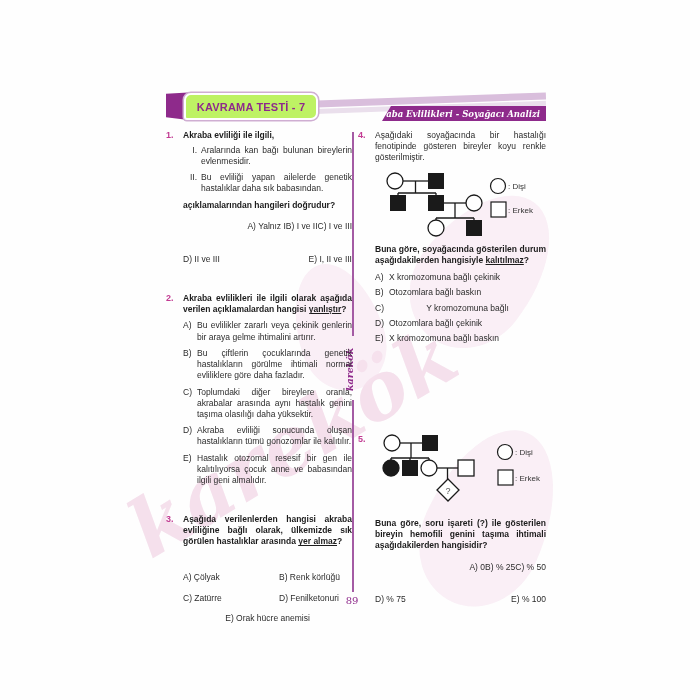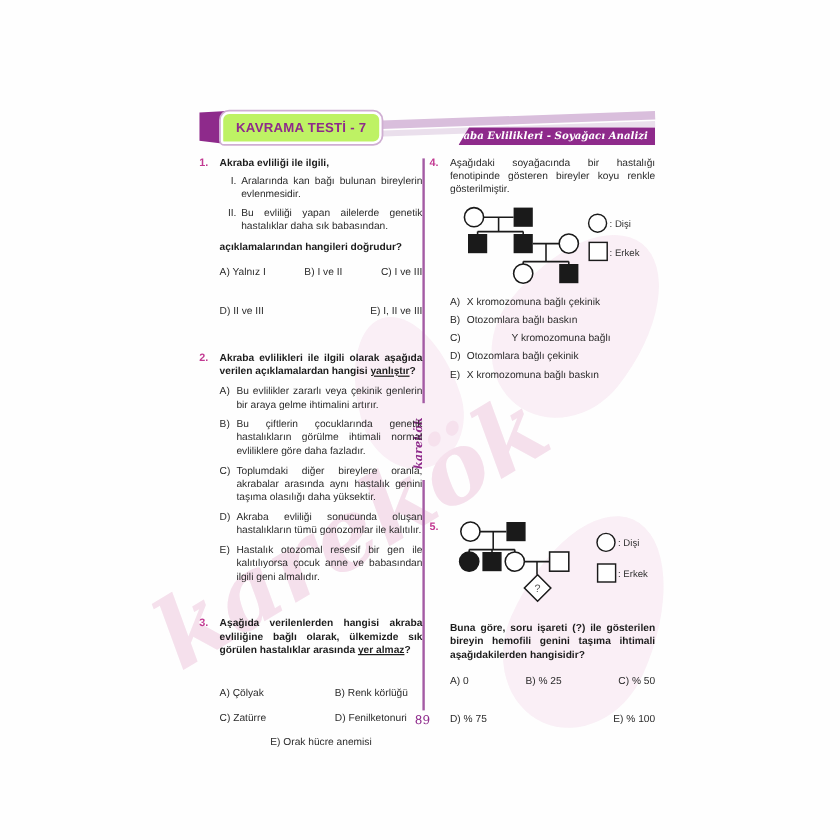--- a/index.html
+++ b/index.html
@@ -50,21 +50,21 @@
   .stem { font-weight:bold; color:#1c1c1c; text-align:justify; }
   .para { text-align:justify; }
   .u { text-decoration:underline; text-underline-offset:1px; }
   .item { display:flex; margin-top:4px; }
   .roman { width:14px; text-align:right; margin-right:4px; flex:none; }
   .itemtext { flex:1; text-align:justify; }
   .opt { display:flex; margin-top:5px; }
   .letter { width:14px; flex:none; }
   .opttext { flex:1; text-align:justify; }
   .optlist1 .opt { margin-top:4px; }
-  .optrow1 { display:flex; justify-content:space-between; margin-top:10px; }
+  .optrow1 { display:flex; justify-content:flex-end; margin-top:10px; }
   .optrow2 { display:flex; justify-content:space-between; gap:36px; margin-top:21px; }
   .grid2 { display:grid; grid-template-columns:96px 1fr; row-gap:10px; margin-top:24px; }
   .centerline { text-align:center; margin-top:9px; }
   .pedigree { display:block; margin:6px 0 2px 4px; }
   .pedigree text { font-family:"Liberation Sans", sans-serif; }
   
   .pageno { position:absolute; left:332px; top:595px; width:40px; text-align:center;
     color:#8E2A8B; font-family:"DejaVu Serif", serif; font-size:10px; z-index:1; }
 </style>
 </head>
@@ -183,20 +183,21 @@
         <rect x="49" y="25" width="16" height="16" fill="#1a1a1a"></rect>
         <circle cx="95" cy="33" r="8" fill="#ffffff" stroke="#1a1a1a" stroke-width="1.3"></circle>
         <circle cx="57" cy="58" r="8" fill="#ffffff" stroke="#1a1a1a" stroke-width="1.3"></circle>
         <rect x="87" y="50" width="16" height="16" fill="#1a1a1a"></rect>
         <circle cx="119" cy="16" r="7.5" fill="#ffffff" stroke="#1a1a1a" stroke-width="1.2"></circle>
         <text x="129" y="19" font-size="8" fill="#333">: Dişi</text>
         <rect x="112" y="32" width="15" height="15" fill="#ffffff" stroke="#1a1a1a" stroke-width="1.2"></rect>
         <text x="129" y="43" font-size="8" fill="#333">: Erkek</text>
       </svg>
 
+      <div class="stem" style="margin-top:4px;"><span>Buna göre, soyağacında gösterilen durum aşağıdakilerden hangisiyle </span><span class="u">kalıtılmaz</span><span>?</span></div>
       <div class="optlist1" style="margin-top:6px;">
         <div class="opt">
           <span class="letter">A)</span>
           <span class="opttext" style="text-align:left;">X kromozomuna bağlı çekinik</span>
         </div>
         <div class="opt">
           <span class="letter">B)</span>
           <span class="opttext" style="text-align:left;">Otozomlara bağlı baskın</span>
         </div>
         <div class="opt">

